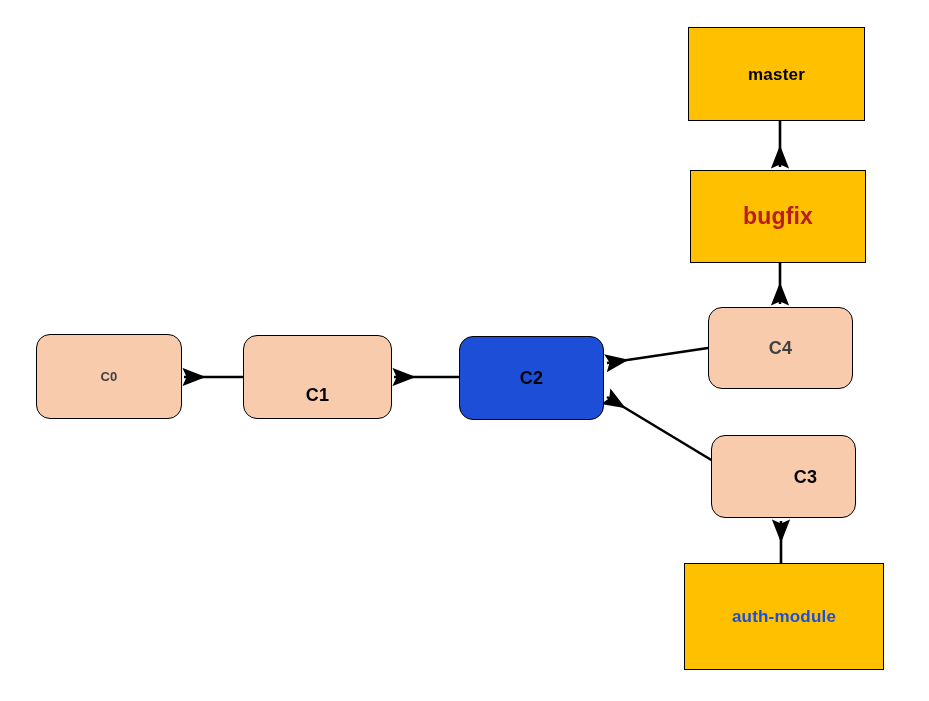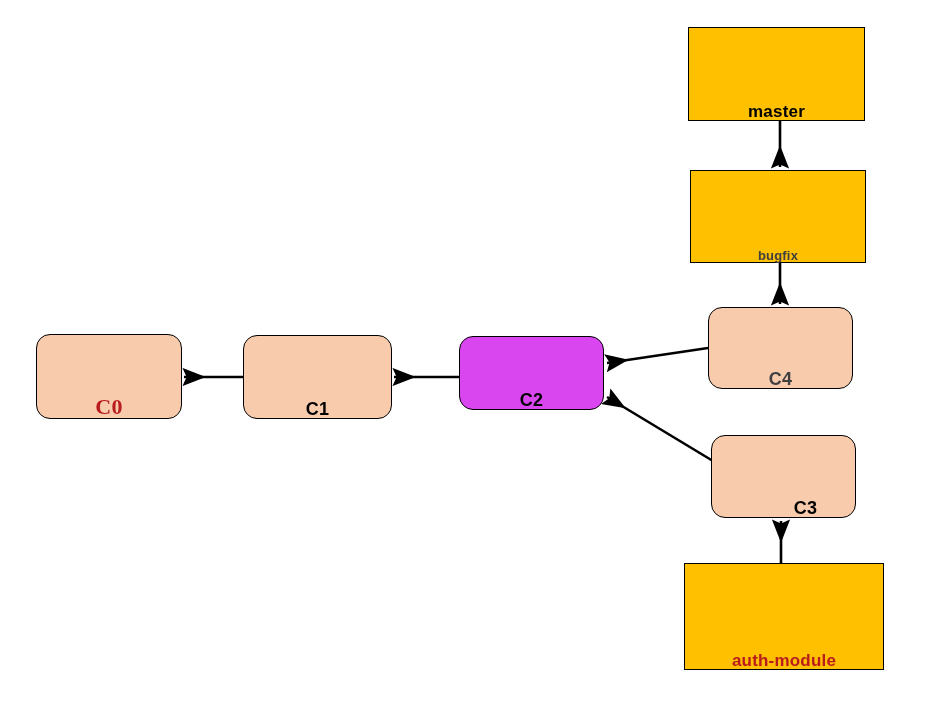--- a/index.html
+++ b/index.html
@@ -18,21 +18,21 @@
     position: absolute;
     left: 0;
     top: 0;
     width: 929px;
     height: 701px;
   }
   .node {
     position: absolute;
     box-sizing: border-box;
     display: flex;
-    align-items: flex-end;
+    align-items: center;
     justify-content: center;
     border: 1.6px solid #000000;
     color: #000000;
     font-weight: bold;
     font-family: "Liberation Sans", sans-serif;
     letter-spacing: 0.2px;
     user-select: none;
   }
   .node.commit {
     border-radius: 14px;
@@ -71,32 +71,32 @@
         <line x1="459" y1="377" x2="394" y2="377" stroke="#000000" stroke-width="2.6" marker-end="url(#arrowhead)"></line>
         <line x1="243" y1="377" x2="184" y2="377" stroke="#000000" stroke-width="2.6" marker-end="url(#arrowhead)"></line>
         <line x1="781" y1="563" x2="781" y2="521" stroke="#000000" stroke-width="2.6" marker-end="url(#arrowhead)"></line>
       </g>
   </svg>
   <div id="node-layer">
       <div class="node branch" style="left: 688px; top: 27px; width: 177px; height: 94px; background: rgb(255, 192, 0); border-color: rgb(0, 0, 0);">
         <span class="node-label" style="font-size: 17px; color: rgb(0, 0, 0);">master</span>
       </div>
       <div class="node branch" style="left: 690px; top: 170px; width: 176px; height: 93px; background: rgb(255, 192, 0); border-color: rgb(0, 0, 0);">
-        <span class="node-label" style="font-size: 13px; color: #404040;">bugfix</span>
+        <span class="node-label" style="font-size: 23px; color: #b91c1c;">bugfix</span>
       </div>
       <div class="node branch" style="left: 684px; top: 563px; width: 200px; height: 107px; background: rgb(255, 192, 0); border-color: rgb(0, 0, 0);">
-        <span class="node-label" style="font-size: 17px; color: #b91c1c;">auth-module</span>
+        <span class="node-label" style="font-size: 17px; color: #1d4ed8;">auth-module</span>
       </div>
       <div class="node commit" style="left: 36px; top: 334px; width: 146px; height: 85px; background: rgb(248, 203, 173); border-color: rgb(0, 0, 0);">
-        <span class="node-label" style="font-size: 22px; color: #b91c1c; font-family: Liberation Serif, serif;">C0</span>
+        <span class="node-label" style="font-size: 13px; color: #404040;">C0</span>
       </div>
       <div class="node commit" style="left: 243px; top: 335px; width: 149px; height: 84px; background: rgb(248, 203, 173); border-color: rgb(0, 0, 0);">
         <span class="node-label" style="font-size: 18px; color: rgb(0, 0, 0); margin-top: 36px;">C1</span>
       </div>
-      <div class="node commit" style="left: 459px; top: 336px; width: 145px; height: 74px; background: #d946ef; border-color: rgb(0, 0, 0);">
+      <div class="node commit" style="left: 459px; top: 336px; width: 145px; height: 84px; background: #1d4ed8; border-color: rgb(0, 0, 0);">
         <span class="node-label" style="font-size: 18px; color: rgb(0, 0, 0);">C2</span>
       </div>
       <div class="node commit" style="left: 708px; top: 307px; width: 145px; height: 82px; background: rgb(248, 203, 173); border-color: rgb(0, 0, 0);">
         <span class="node-label" style="font-size: 18px; color: #404040;">C4</span>
       </div>
       <div class="node commit" style="left: 711px; top: 435px; width: 145px; height: 83px; background: rgb(248, 203, 173); border-color: rgb(0, 0, 0); padding-left: 44px;">
         <span class="node-label" style="font-size: 18px; color: rgb(0, 0, 0);">C3</span>
       </div>
     </div>
 </div>

